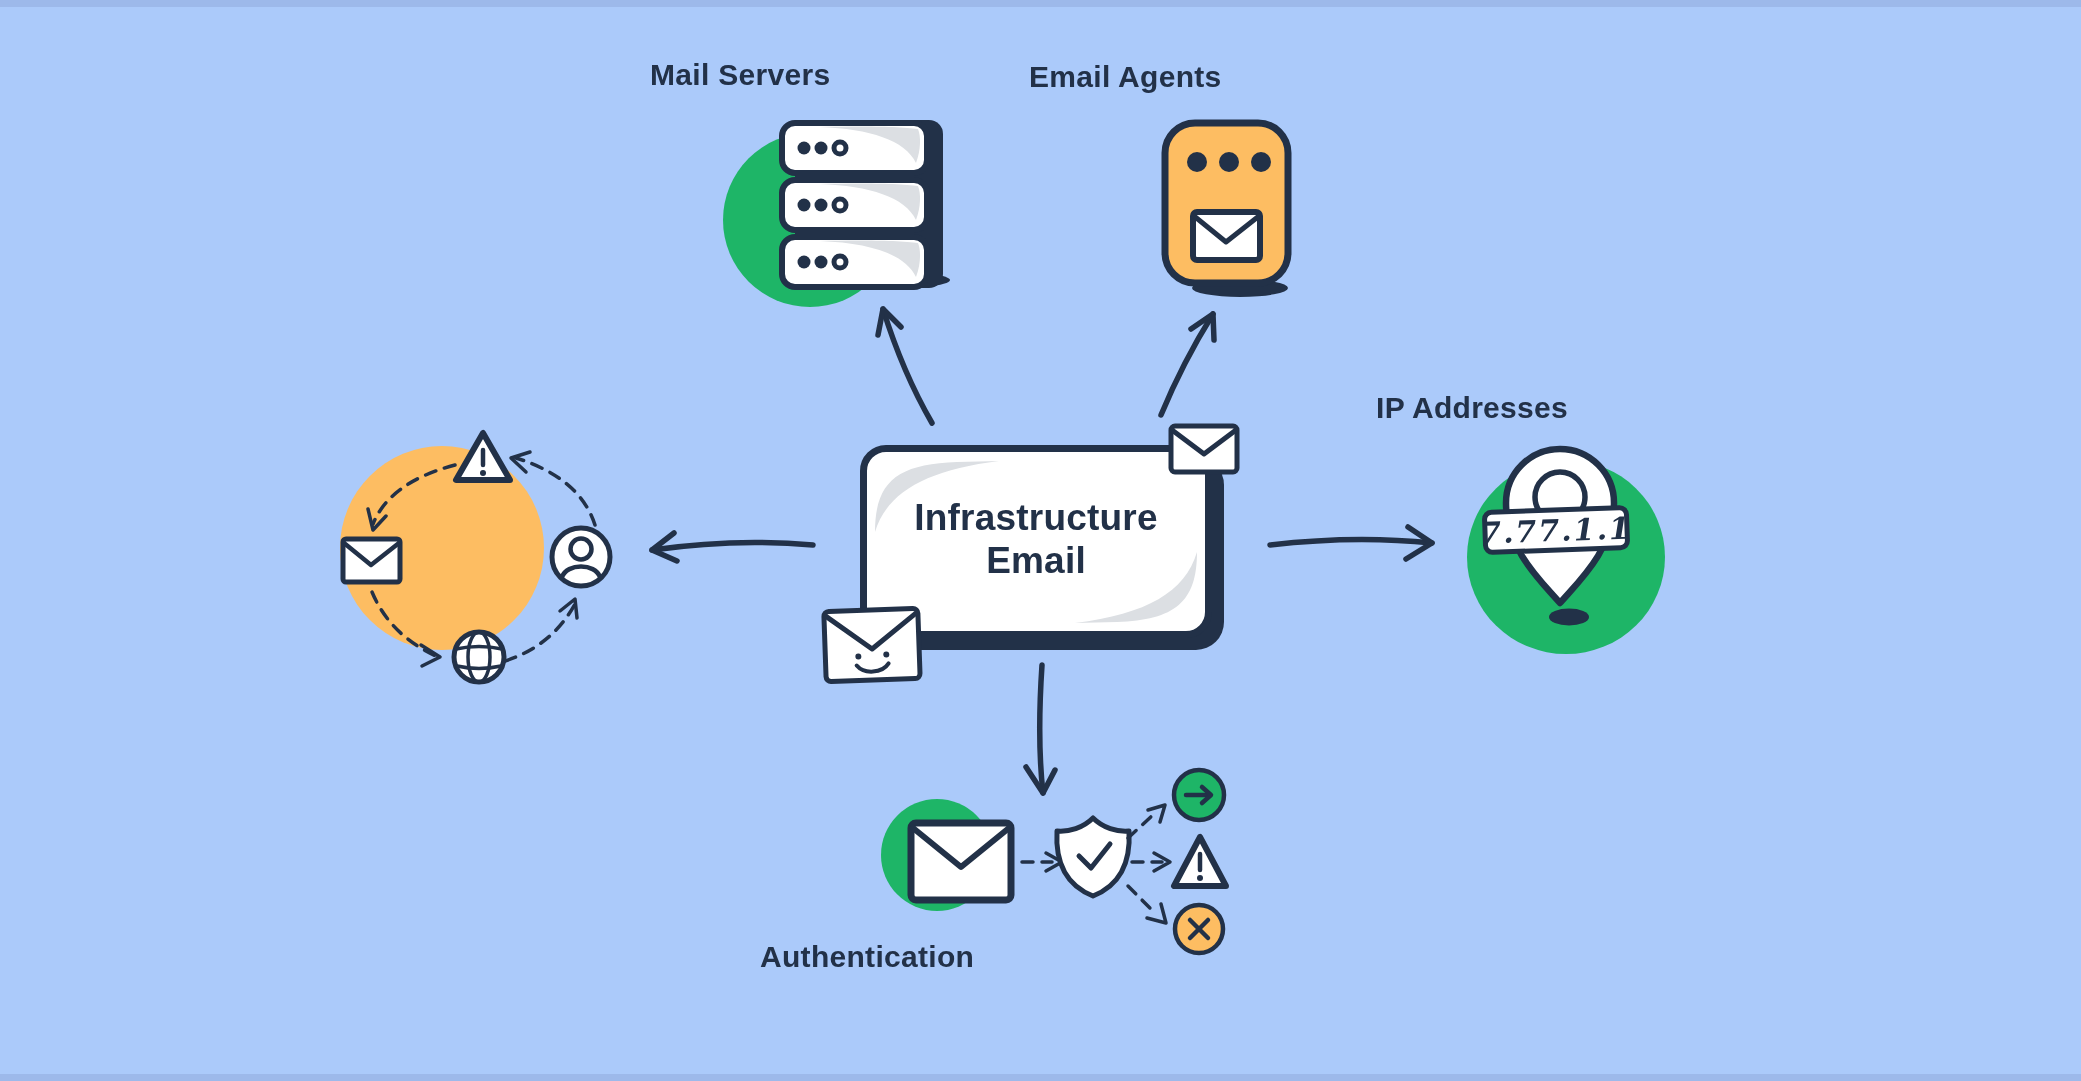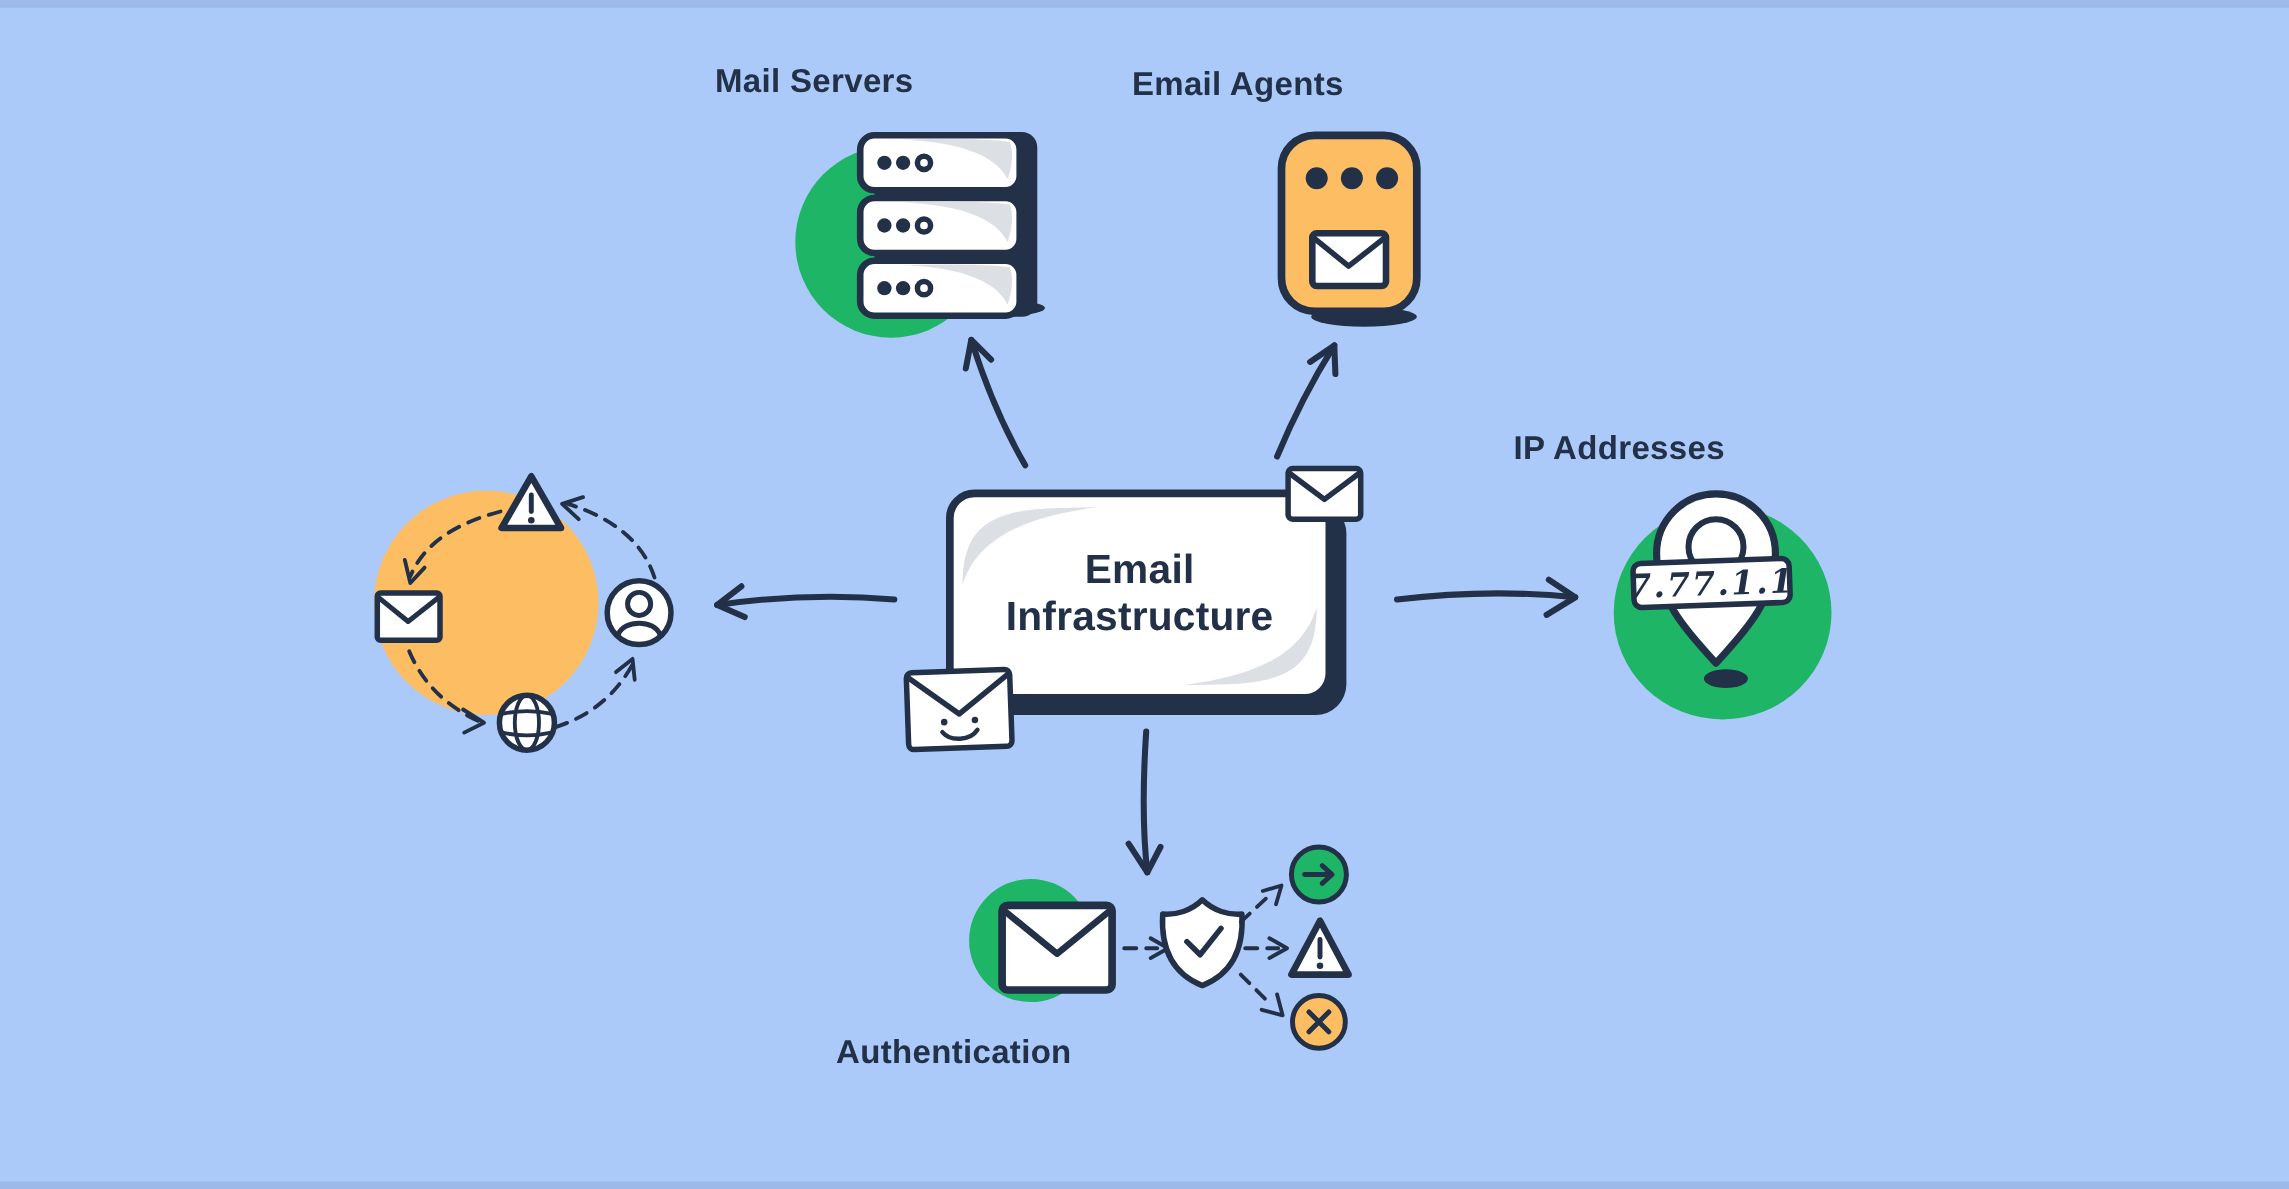--- a/index.html
+++ b/index.html
@@ -68,22 +68,22 @@
     <path class="sk" stroke-width="5.5" d="M 18 112 L 35 138 L 47 115"></path>
   </svg>
 
   <div class="card-shadow"></div>
   <div class="card">
     <svg class="abs" style="left:0;top:0" width="338" height="179" viewBox="0 0 338 179">
       <path class="fgray" d="M 8 80 C 8 30 30 12 90 10 L 132 9 C 60 18 20 40 8 80 Z"></path>
       <path class="fgray" d="M 330 100 C 330 150 308 168 250 170 L 208 171 C 280 162 318 140 330 100 Z"></path>
     </svg>
     <div class="card-title">
+      <div>Infrastructure</div>
       <div>Email</div>
-      <div>Infrastructure</div>
     </div>
   </div>
   <svg class="abs" style="left:1167px;top:420px" width="74" height="58" viewBox="0 0 74 58">
     <rect class="fw sk" stroke-width="5" x="4" y="6" width="66" height="46" rx="4"></rect>
     <path class="sk" stroke-width="5" d="M 5 10 L 37 34 L 69 10"></path>
   </svg>
   <svg class="abs" style="left:820px;top:604px;transform:rotate(-2deg)" width="104" height="84" viewBox="0 0 104 84">
     <rect class="fw sk" stroke-width="5" x="5" y="6" width="94" height="70" rx="5"></rect>
     <path class="sk" stroke-width="5" d="M 6 10 L 52 45 L 98 10"></path>
     <circle class="fi" cx="38" cy="52" r="3"></circle>

